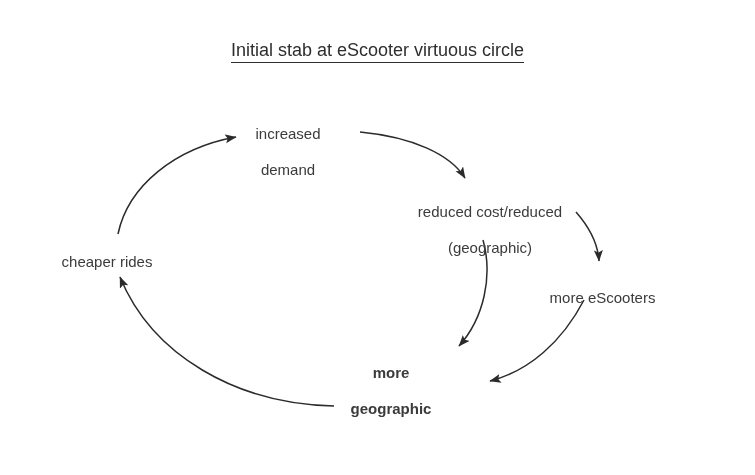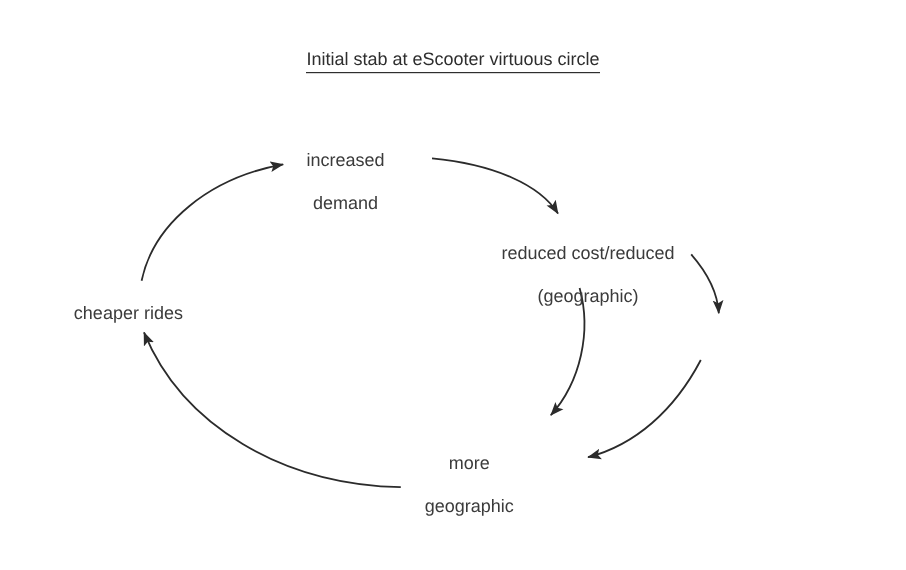--- a/index.html
+++ b/index.html
@@ -26,21 +26,21 @@
     width: 755px;
     height: 475px;
     pointer-events: none;
   }
   .diagram-title {
     position: absolute;
     left: 0;
     top: 38px;
     width: 755px;
     text-align: center;
-    font-size: 15px;
+    font-size: 18px;
     line-height: 24px;
     color: #2e2e2e;
     white-space: nowrap;
   }
   .diagram-title .title-text {
     border-bottom: 1px solid #2e2e2e;
     padding-bottom: 2px;
   }
   .node {
     position: absolute;
@@ -51,21 +51,21 @@
     white-space: nowrap;
   }
   .node .line {
     display: block;
     margin-top: 15px;
   }
   
   #node-increased-demand   { left: 212px; top: 108px; width: 152px; }
   #node-reduced-cost       { left: 395px; top: 186px; width: 190px; }
   #node-more-escooters     { left: 525px; top: 272px; width: 155px; }
-  #node-geographic         { left: 286px; top: 361px; width: 210px; }
+  #node-geographic         { left: 286px; top: 347px; width: 210px; font-weight: bold; }
   #node-cheaper-rides      { left: 32px;  top: 236px; width: 150px; }
 </style>
 </head>
 <body>
 
 <div id="canvas">
 
   <div class="diagram-title">
     <span class="title-text">Initial stab at eScooter virtuous circle</span>
   </div>
@@ -93,20 +93,23 @@
   <div class="node" id="node-increased-demand">
     <span class="line">increased</span>
     <span class="line">demand</span>
   </div>
 
   <div class="node" id="node-reduced-cost">
     <span class="line">reduced cost/reduced</span>
     <span class="line">(geographic)</span>
   </div>
 
+  <div class="node" id="node-more-escooters">
+    <span class="line">more eScooters</span>
+  </div>
 
   <div class="node" id="node-geographic">
     <span class="line">more</span>
     <span class="line">geographic</span>
   </div>
 
   <div class="node" id="node-cheaper-rides">
     <span class="line">cheaper rides</span>
   </div>
 

